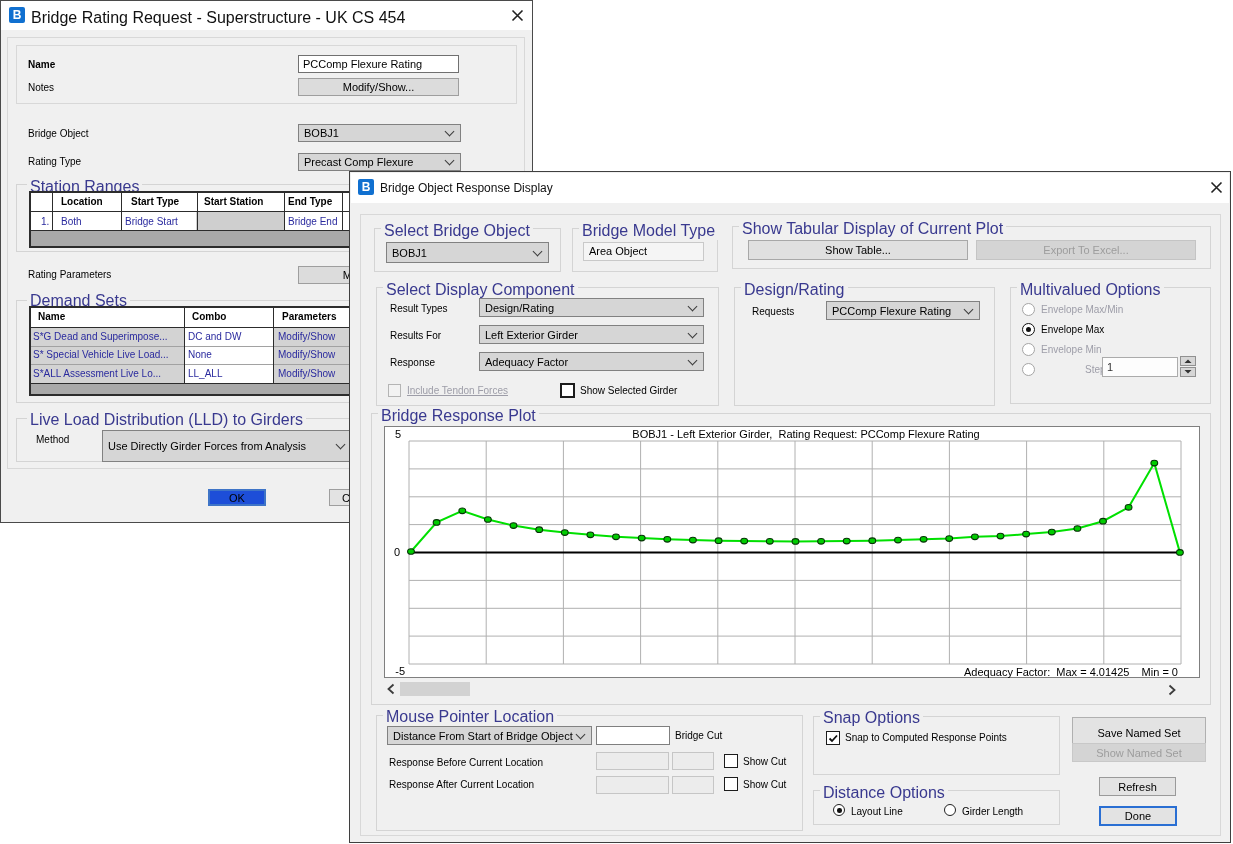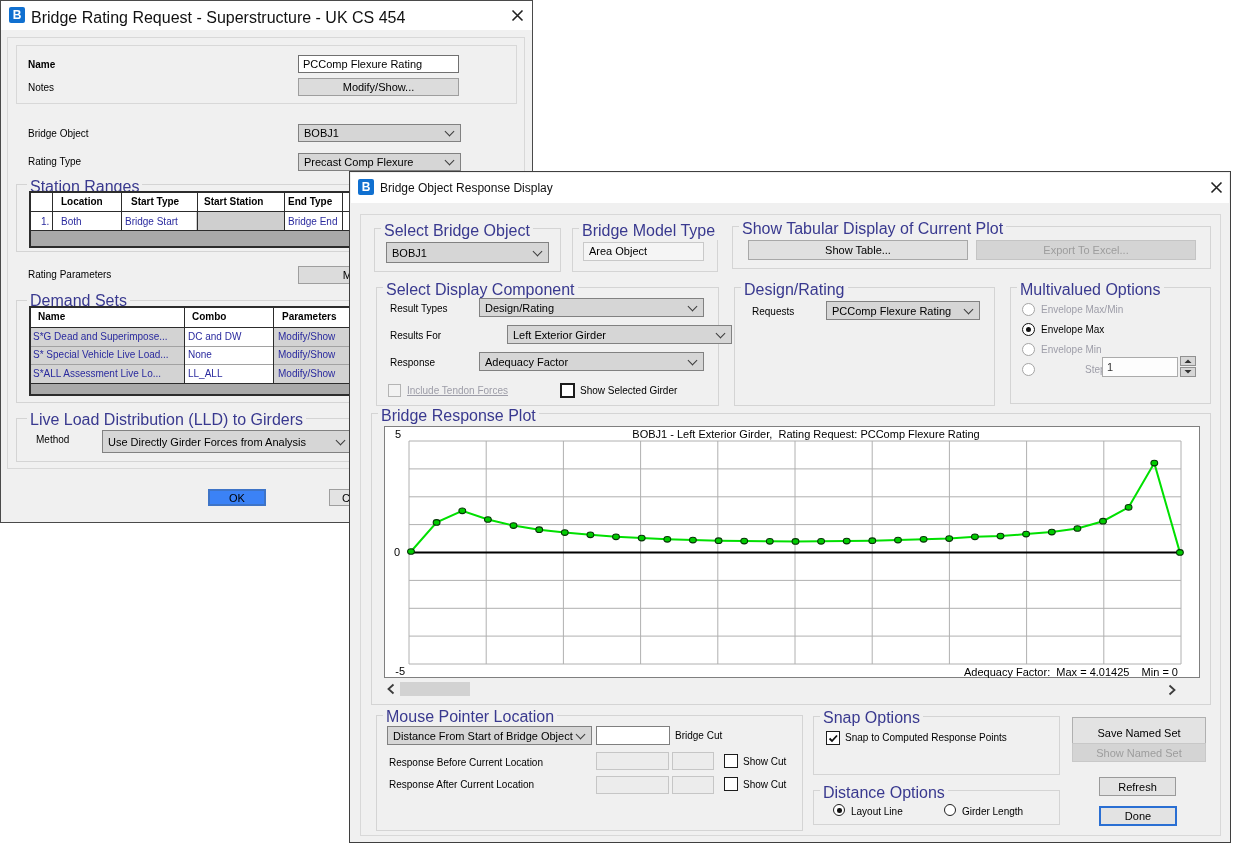--- a/index.html
+++ b/index.html
@@ -94,26 +94,26 @@
 <div class="lbl navy" style="left:33px;top:349px;z-index:5;">S* Special Vehicle Live Load...</div>
 <div class="lbl navy" style="left:188px;top:349px;z-index:5;">None</div>
 <div class="lbl navy" style="left:278px;top:349px;z-index:5;">Modify/Show</div>
 <div class="lbl navy" style="left:33px;top:368px;z-index:5;">S*ALL Assessment Live Lo...</div>
 <div class="lbl navy" style="left:188px;top:368px;z-index:5;">LL_ALL</div>
 <div class="lbl navy" style="left:278px;top:368px;z-index:5;">Modify/Show</div>
 
 <div class="grp" style="left:16px;top:418px;width:501px;height:44px;z-index:2;"></div>
 <div class="glabel" style="left:27px;top:411px;">Live Load Distribution (LLD) to Girders</div>
 <div class="lbl" style="left:36px;top:434px;z-index:3;">Method</div>
-<div class="combo" style="left:102px;top:430px;width:250px;height:23px;z-index:3;text-decoration:underline;">
+<div class="combo" style="left:102px;top:430px;width:250px;height:32px;z-index:3;text-decoration:underline;">
     <span class="tx">Use Directly Girder Forces from Analysis</span>
     <span class="chev"></span>
   </div>
 
-<div class="btn" style="left:208px;top:489px;width:58px;height:17px;border:2px solid #3e74c7;background:#3b82f6;z-index:3;text-align:center;">
+<div class="btn" style="left:208px;top:489px;width:58px;height:17px;border:2px solid #3e74c7;background:#1d4ed8;z-index:3;text-align:center;">
     <span>OK</span>
   </div>
 <div class="btn" style="left:329px;top:489px;width:60px;height:17px;background:#e3e3e3;z-index:3;">
     <span>Cancel</span>
   </div>
 
 <div class="abs" style="left:349px;top:171px;width:882px;height:672px;background:#f0f0f0;border:1.5px solid #3f3f3f;z-index:10;"></div>
 <div class="abs" style="left:351px;top:173px;width:878px;height:30px;background:#fff;z-index:11;"></div>
 <div class="abs" style="left:358px;top:179px;width:16px;height:16px;background:#1070d0;border-radius:2px;z-index:12;color:#fff;font-size:12px;font-weight:bold;text-align:center;line-height:16px;">B</div>
 <div class="abs" style="left:380px;top:181px;font-size:12px;color:#111;z-index:12;white-space:nowrap;">Bridge Object Response Display</div>
@@ -141,21 +141,21 @@
   </div>
 
 <div class="grp" style="left:376px;top:287px;width:343px;height:119px;z-index:11;"></div>
 <div class="glabel" style="left:383px;top:281px;z-index:12;">Select Display Component</div>
 <div class="lbl" style="left:390px;top:303px;z-index:12;">Result Types</div>
 <div class="combo" style="left:479px;top:298px;width:225px;height:19px;z-index:12;">
     <span class="tx">Design/Rating</span>
     <span class="chev"></span>
   </div>
 <div class="lbl" style="left:390px;top:330px;z-index:12;">Results For</div>
-<div class="combo" style="left:479px;top:325px;width:225px;height:19px;z-index:12;margin-left:28px;">
+<div class="combo" style="left:479px;top:325px;width:225px;height:19px;z-index:12;">
     <span class="tx">Left Exterior Girder</span>
     <span class="chev"></span>
   </div>
 <div class="lbl" style="left:390px;top:357px;z-index:12;">Response</div>
 <div class="combo" style="left:479px;top:352px;width:225px;height:19px;z-index:12;">
     <span class="tx">Adequacy Factor</span>
     <span class="chev"></span>
   </div>
 <div class="abs" style="left:388px;top:384px;width:13px;height:13px;background:#f2f2f2;border:1px solid #b4b4b4;z-index:12;"></div>
 <div class="lbl" style="left:407px;top:385px;color:#9d9da8;z-index:12;text-decoration:underline;">Include Tendon Forces</div>

